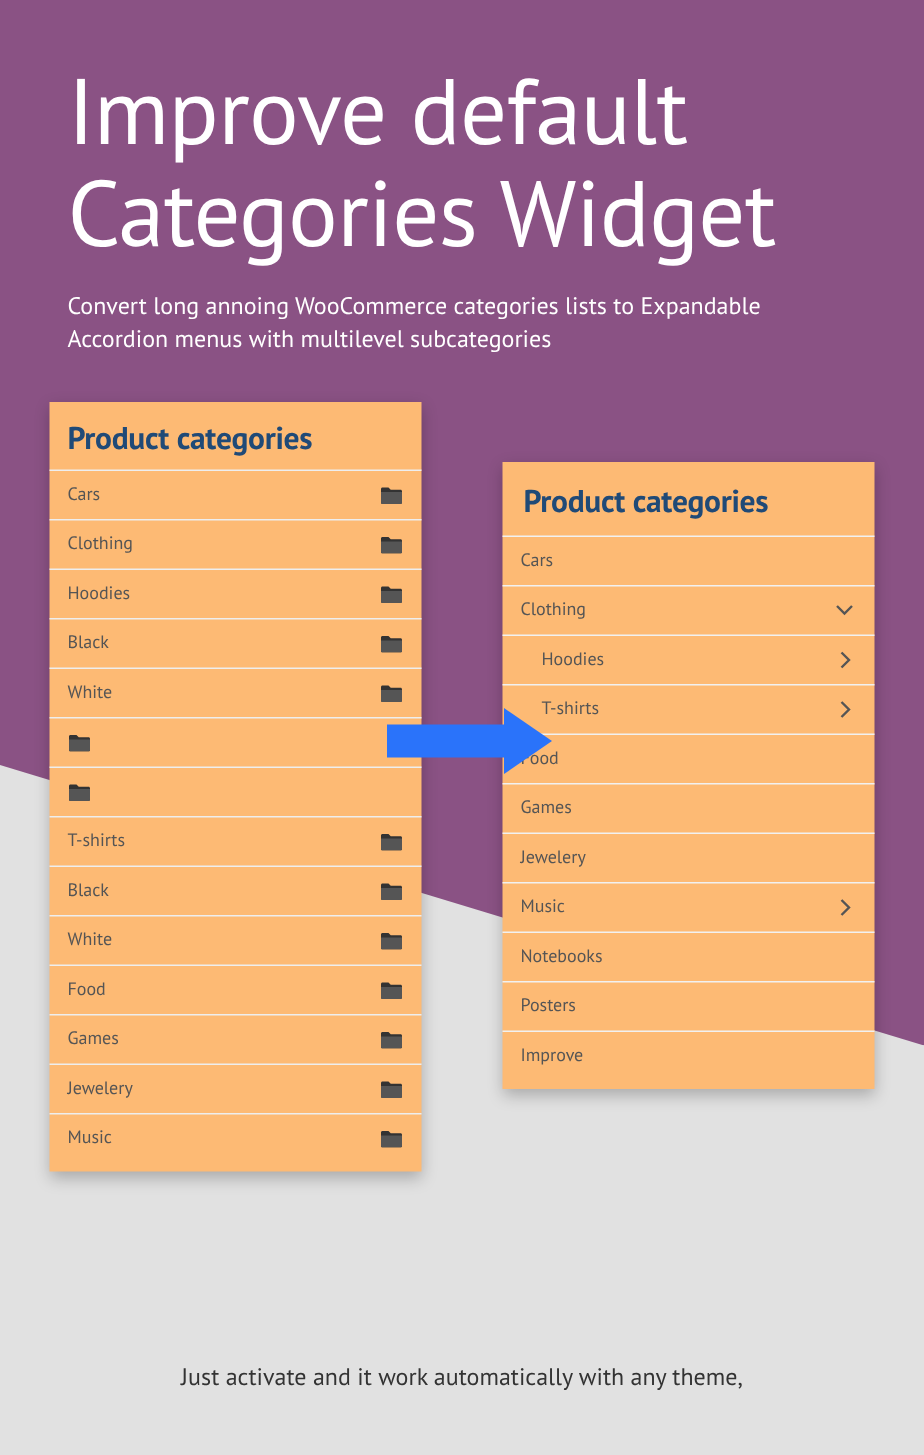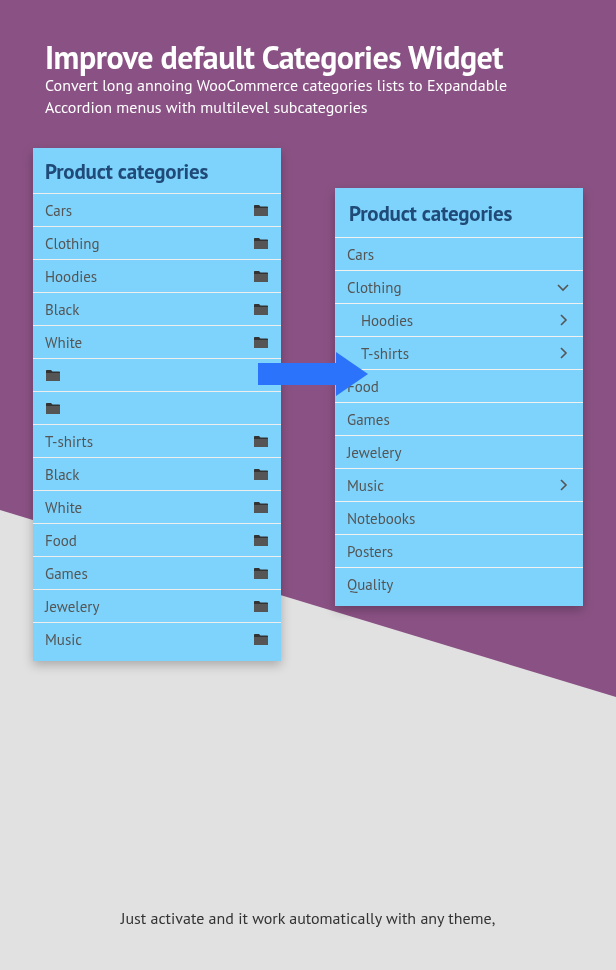--- a/index.html
+++ b/index.html
@@ -17,38 +17,39 @@
   width: 616px; height: 697px;
   background: #8a5284;
   clip-path: polygon(0 0, 616px 0, 616px 697px, 0 510px);
 }
 .content {
   position: relative;
   padding: 40px 45px 0;
 }
 .title {
   color: #fff;
-  font-size: 32px;
-  font-weight: 700;
+  font-size: 62px;
+  font-weight: 400;
   line-height: 1.1;
   letter-spacing: -0.5px;
+  margin-bottom: 18px;
 }
 .subtitle {
   color: #fff;
   font-size: 16px;
   line-height: 1.35;
   margin-bottom: 30px;
 }
 .panels {
   position: relative;
   height: 540px;
 }
 .panel {
   position: absolute;
-  background: #7dd3fc;
+  background: #fdba74;
   box-shadow: 0 4px 10px rgba(0,0,0,0.25);
   padding-bottom: 6px;
 }
 .panel-left {
   left: -12px; top: 0;
   width: 248px;
 }
 .panel-right {
   right: -12px; top: 40px;
   width: 248px;
@@ -60,21 +61,21 @@
   padding: 10px 12px 8px;
   letter-spacing: -0.2px;
 }
 .row {
   display: flex;
   align-items: center;
   height: 33px;
   border-top: 1px solid #eee;
   padding: 0 12px;
   color: #555;
-  font-size: 15px;
+  font-size: 12px;
 }
 .panel-right .row { border-top: 1px solid #f1f1f1; }
 .panel-right .panel-title { padding: 12px 14px 10px; font-size: 21px; }
 .row .label { flex: 1; }
 .row .icon-slot { width: 16px; display: flex; justify-content: center; color: #444; }
 .row.indent .label { padding-left: 14px; }
 .arrow-wrap {
   position: absolute;
   left: 213px; top: 204px;
   width: 110px; height: 44px;
@@ -300,21 +301,21 @@
           </div>
           <div class="row">
             <span class="label">Notebooks</span>
             <span class="icon-slot"></span>
           </div>
           <div class="row">
             <span class="label">Posters</span>
             <span class="icon-slot"></span>
           </div>
           <div class="row">
-            <span class="label">Quality</span>
+            <span class="label">Improve</span>
             <span class="icon-slot"></span>
           </div>
         </div>
     </div>
 
     <div class="arrow-wrap">
       <div class="arrow-bar"></div>
       <div class="arrow-head"></div>
     </div>
 

